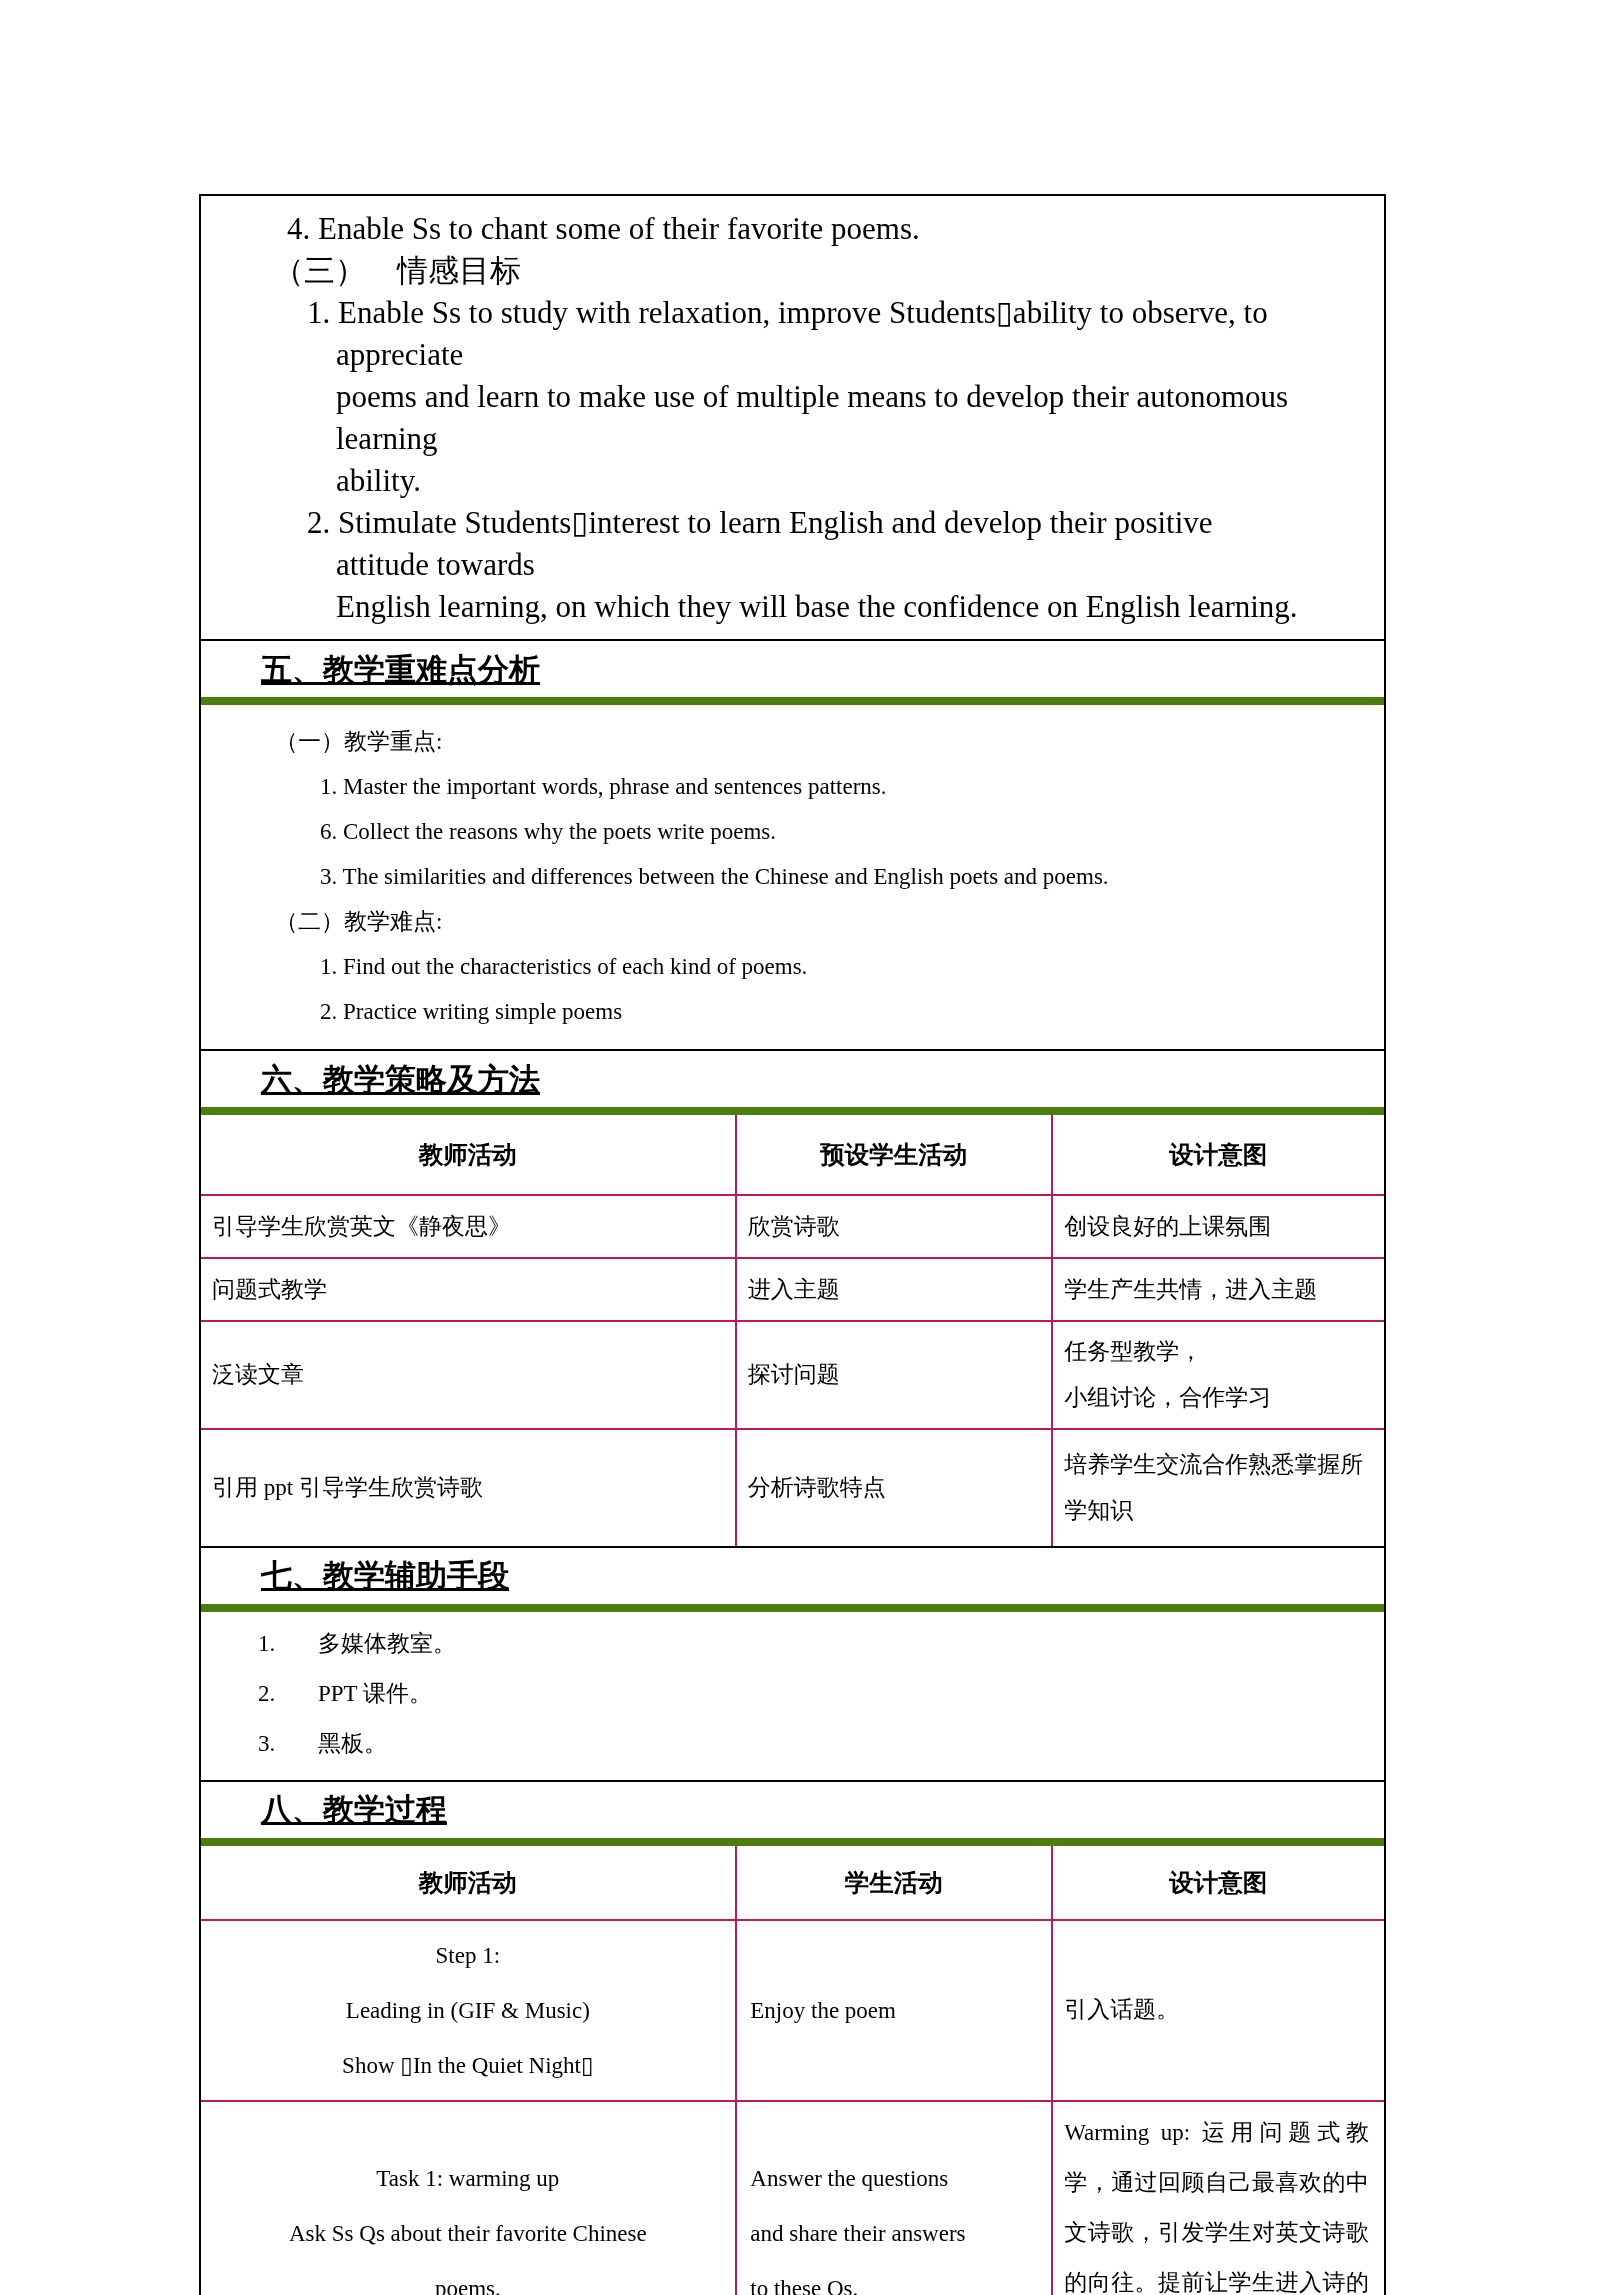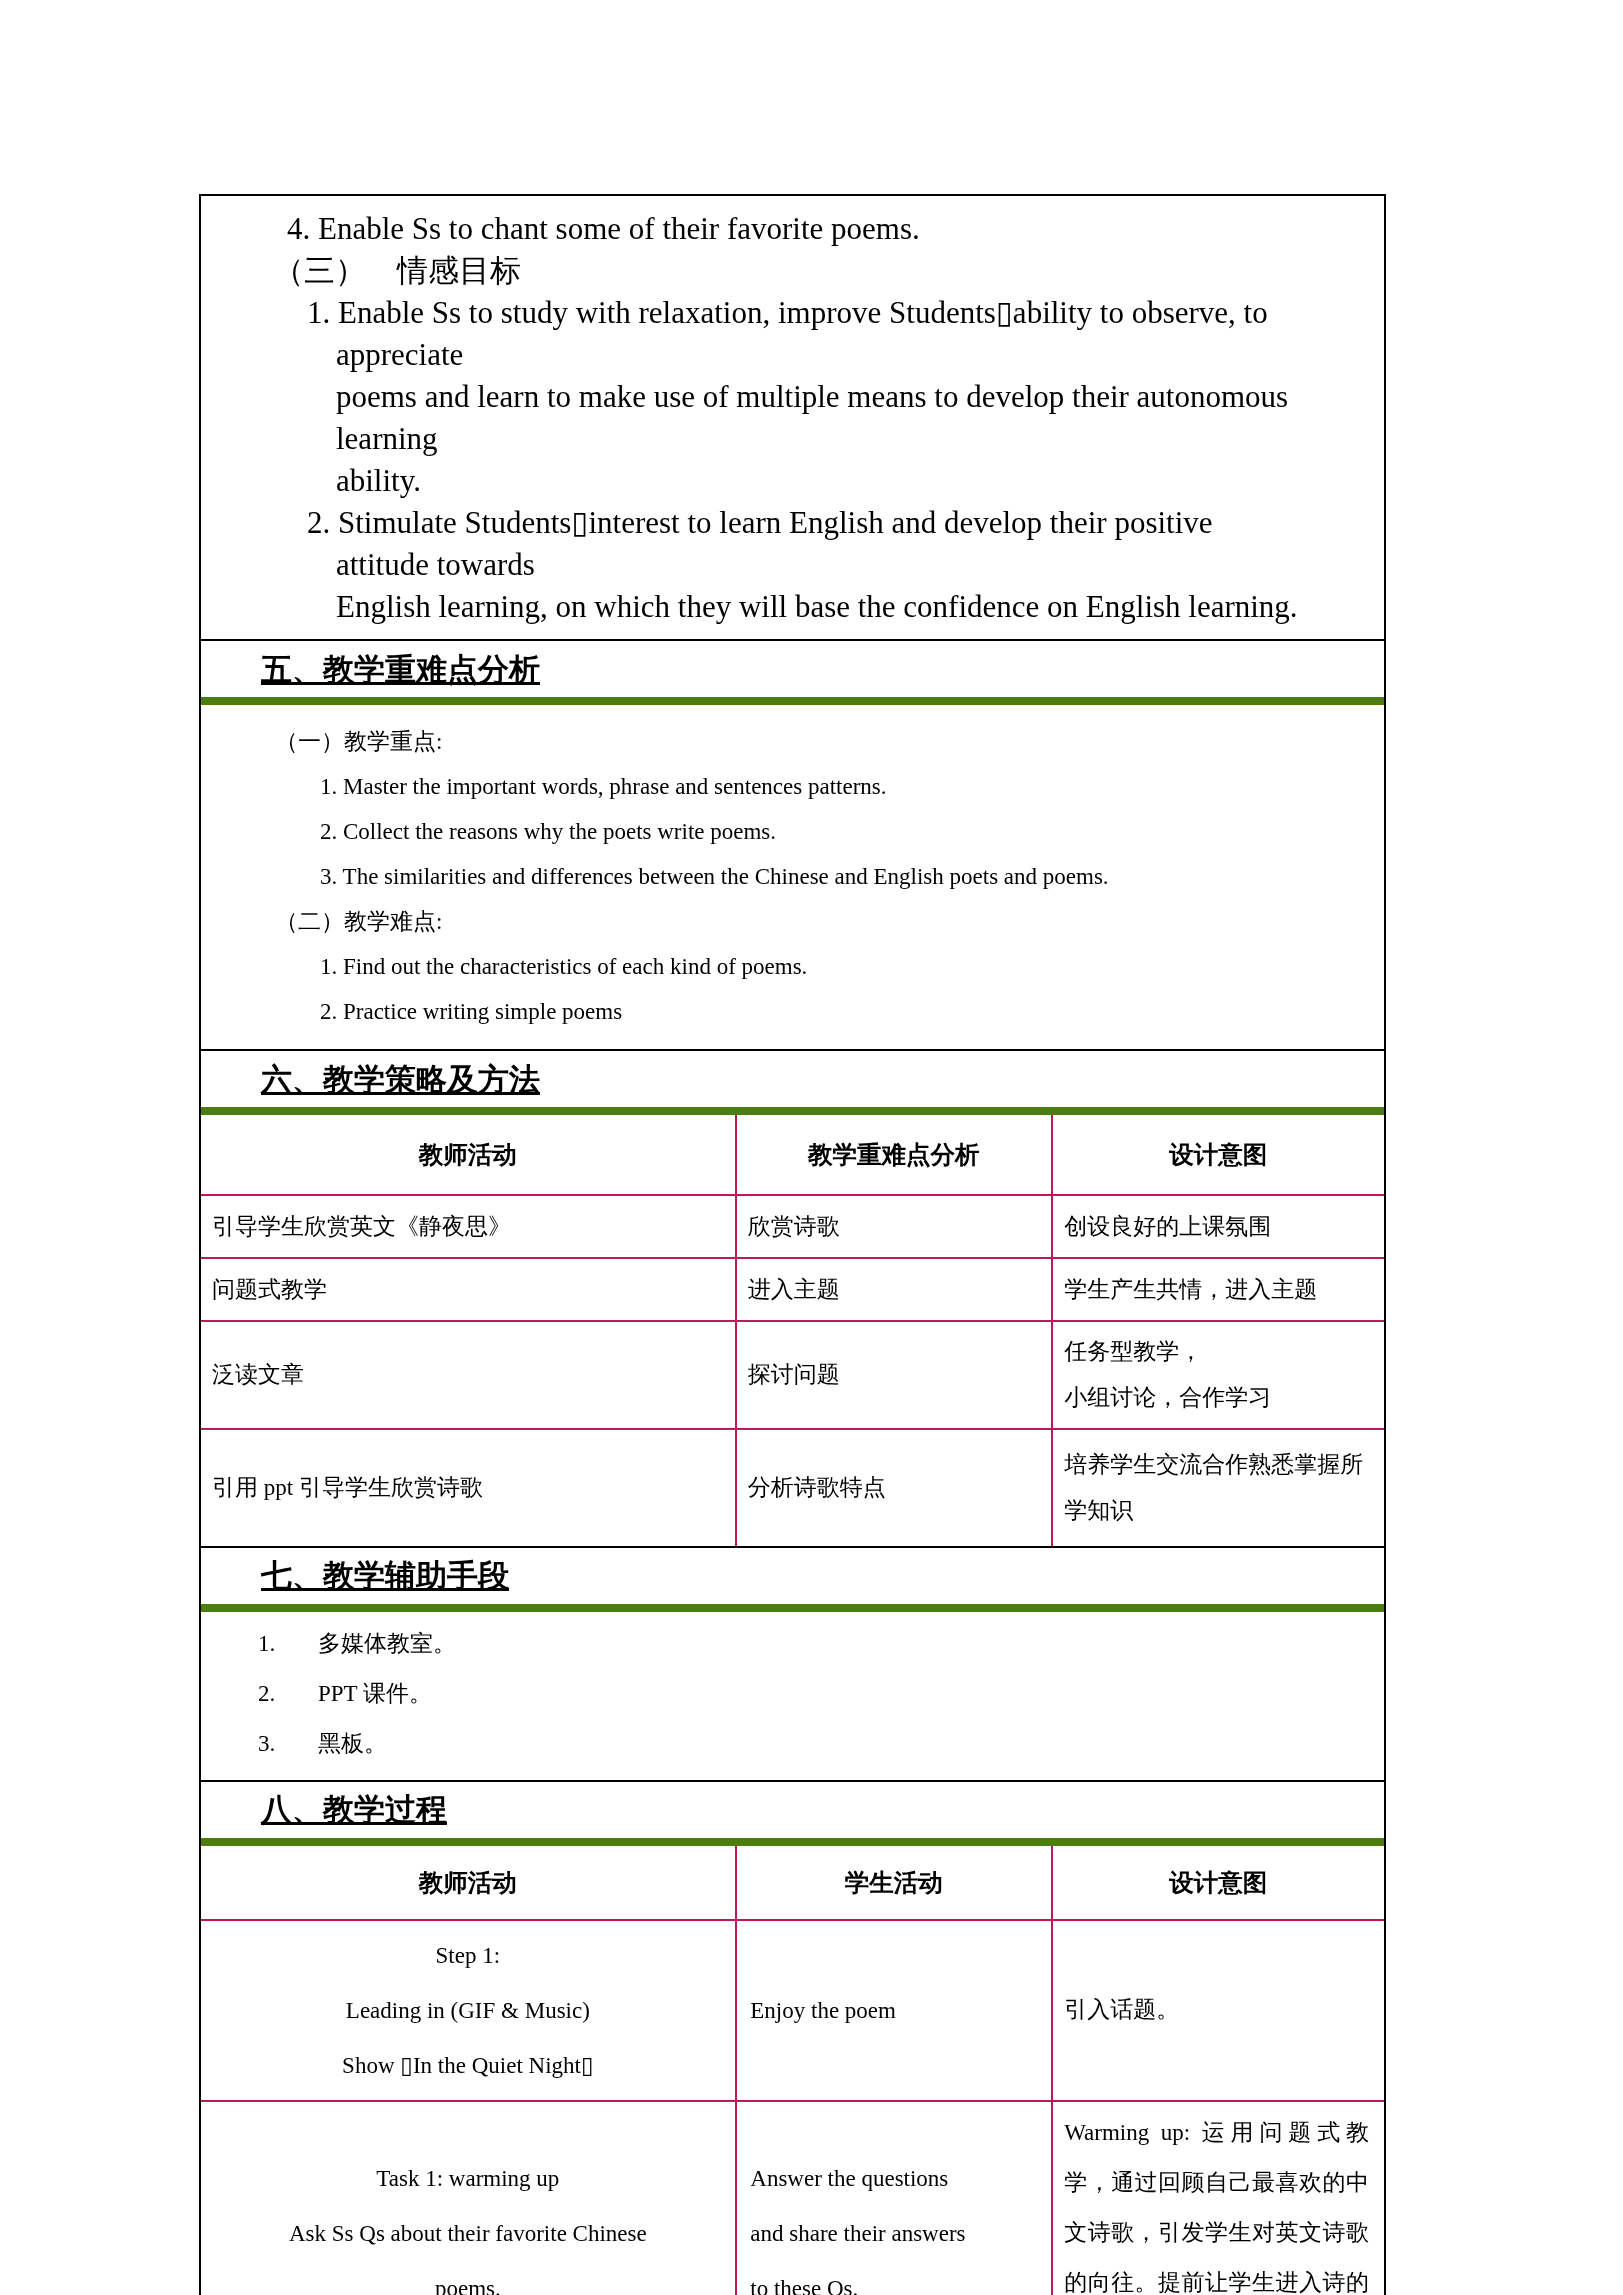--- a/index.html
+++ b/index.html
@@ -88,39 +88,39 @@
 ability.</div>
     <div class="line hang">2. Stimulate Students▯interest to learn English and develop their positive attitude towards
 English learning, on which they will base the confidence on English learning.</div>
   </section>
 
   <div class="heading">五、教学重难点分析</div>
 
   <section class="block5">
     <div class="line b5-label">（一）教学重点:</div>
     <div class="line b5-item">1. Master the important words, phrase and sentences patterns.</div>
-    <div class="line b5-item">2. Collect the reasons why the poets write poems.</div>
+    <div class="line b5-item">6. Collect the reasons why the poets write poems.</div>
     <div class="line b5-item">3. The similarities and differences between the Chinese and English poets and poems.</div>
     <div class="line b5-label">（二）教学难点:</div>
     <div class="line b5-item">1. Find out the characteristics of each kind of poems.</div>
     <div class="line b5-item">2. Practice writing simple poems</div>
   </section>
 
   <div class="heading">六、教学策略及方法</div>
 
   <table class="grid t6">
     <colgroup>
         <col style="width:45.2%">
         <col style="width:26.7%">
         <col style="width:28.1%">
       </colgroup>
     <tbody>
         <tr class="hdr">
       <th>教师活动</th>
-      <th>教学重难点分析</th>
+      <th>预设学生活动</th>
       <th>设计意图</th>
     </tr>
     <tr class="r1">
       <td class="c1 line">引导学生欣赏英文《静夜思》</td>
       <td class="c2 line">欣赏诗歌</td>
       <td class="c3 line">创设良好的上课氛围</td>
     </tr>
     <tr class="r2">
       <td class="c1 line">问题式教学</td>
       <td class="c2 line">进入主题</td>

